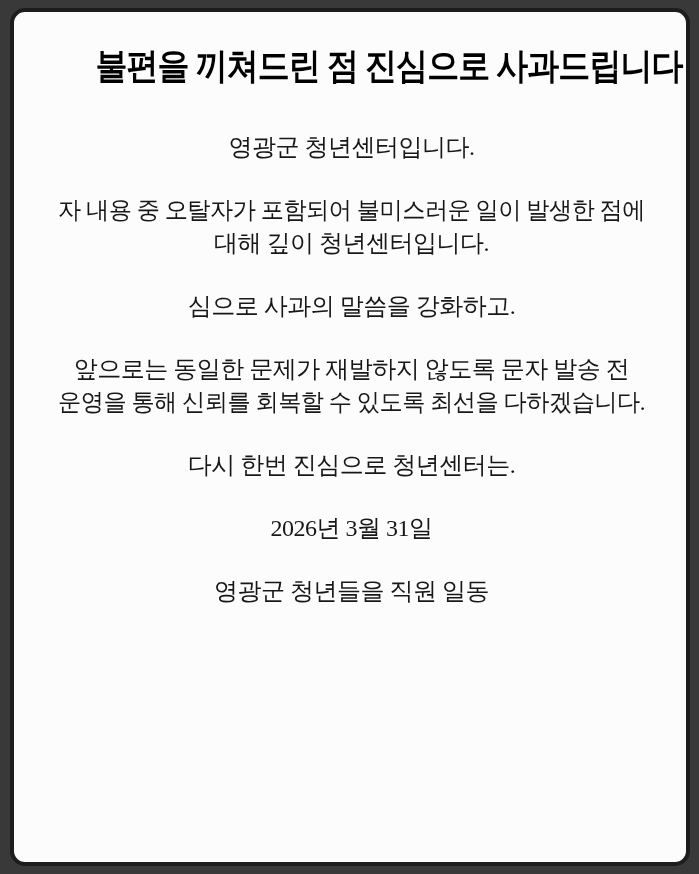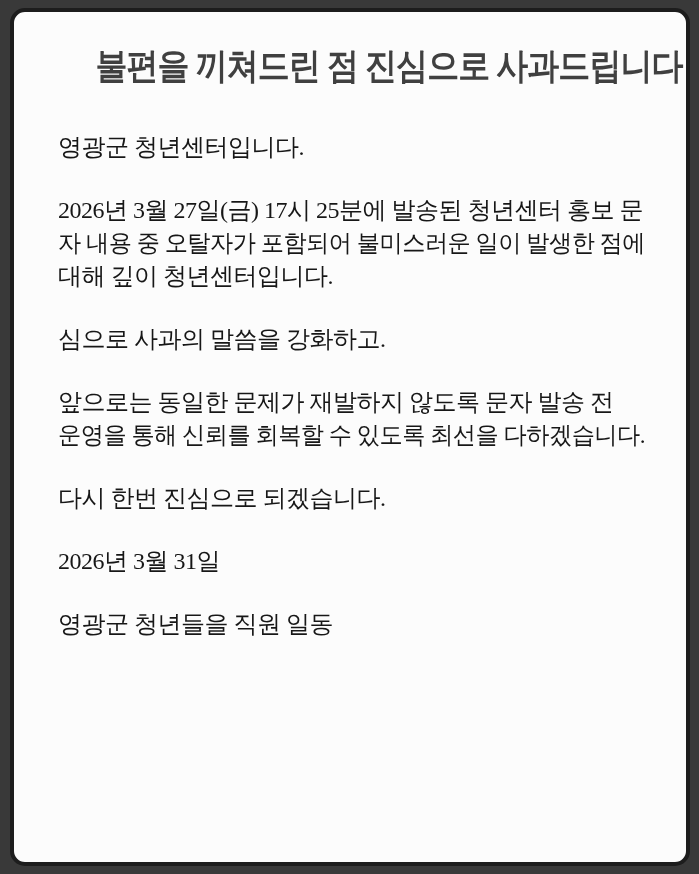--- a/index.html
+++ b/index.html
@@ -25,39 +25,40 @@
     border: 4px solid #1d1d1d;
     border-radius: 15px;
     padding: 32px 41px 0 44px;
     overflow: hidden;
   }
   .title {
     margin: 0;
     font-size: 36px;
     font-weight: 700;
     line-height: 45px;
-    color: #404040;
+    color: #000000;
     text-align: center;
     white-space: nowrap;
     letter-spacing: -1px;
   }
   .title .fit {
     display: inline-block;
     white-space: nowrap;
   }
   .body-text {
     margin-top: 42px;
     font-size: 24px;
     line-height: 33px;
     color: #171717;
     letter-spacing: -0.5px;
   }
   .para {
     margin: 0 0 30px 0;
     padding: 0;
+    text-align: center;
   }
   .line {
     display: block;
     white-space: nowrap;
     height: 33px;
   }
   .line .fit {
     display: inline-block;
     white-space: nowrap;
   }
@@ -69,37 +70,36 @@
 
   <h1 class="title"><span class="fit" style="transform-origin: center center; transform: scaleX(0.886707);">불편을 끼쳐드린 점 진심으로 사과드립니다</span></h1>
 
   <div class="body-text">
 
     <p class="para">
       <span class="line"><span class="fit">영광군 청년센터입니다.</span></span>
     </p>
 
     <p class="para">
-      <span class="line"><span class="fit">2026년 3월 27일(금) 17시 25분에 발송된 청년센터 홍보 문</span></span>
       <span class="line"><span class="fit" style="transform-origin: left center; transform: scaleX(0.965461);">자 내용 중 오탈자가 포함되어 불미스러운 일이 발생한 점에</span></span>
       <span class="line"><span class="fit">대해 깊이 청년센터입니다.</span></span>
     </p>
 
     <p class="para">
       <span class="line"><span class="fit">심으로 사과의 말씀을 강화하고.</span></span>
     </p>
 
     <p class="para">
       <span class="line"><span class="fit">앞으로는 동일한 문제가 재발하지 않도록 문자 발송 전</span></span>
       <span class="line"><span class="fit" style="transform-origin: left center; transform: scaleX(0.965461);">운영을 통해 신뢰를 회복할 수 있도록 최선을 다하겠습니다.</span></span>
     </p>
 
 
     <p class="para">
-      <span class="line"><span class="fit">다시 한번 진심으로 되겠습니다.</span></span>
+      <span class="line"><span class="fit">다시 한번 진심으로 청년센터는.</span></span>
     </p>
 
     <p class="para">
       <span class="line"><span class="fit">2026년 3월 31일</span></span>
     </p>
 
     <p class="para">
       <span class="line"><span class="fit">영광군 청년들을 직원 일동</span></span>
     </p>
 

